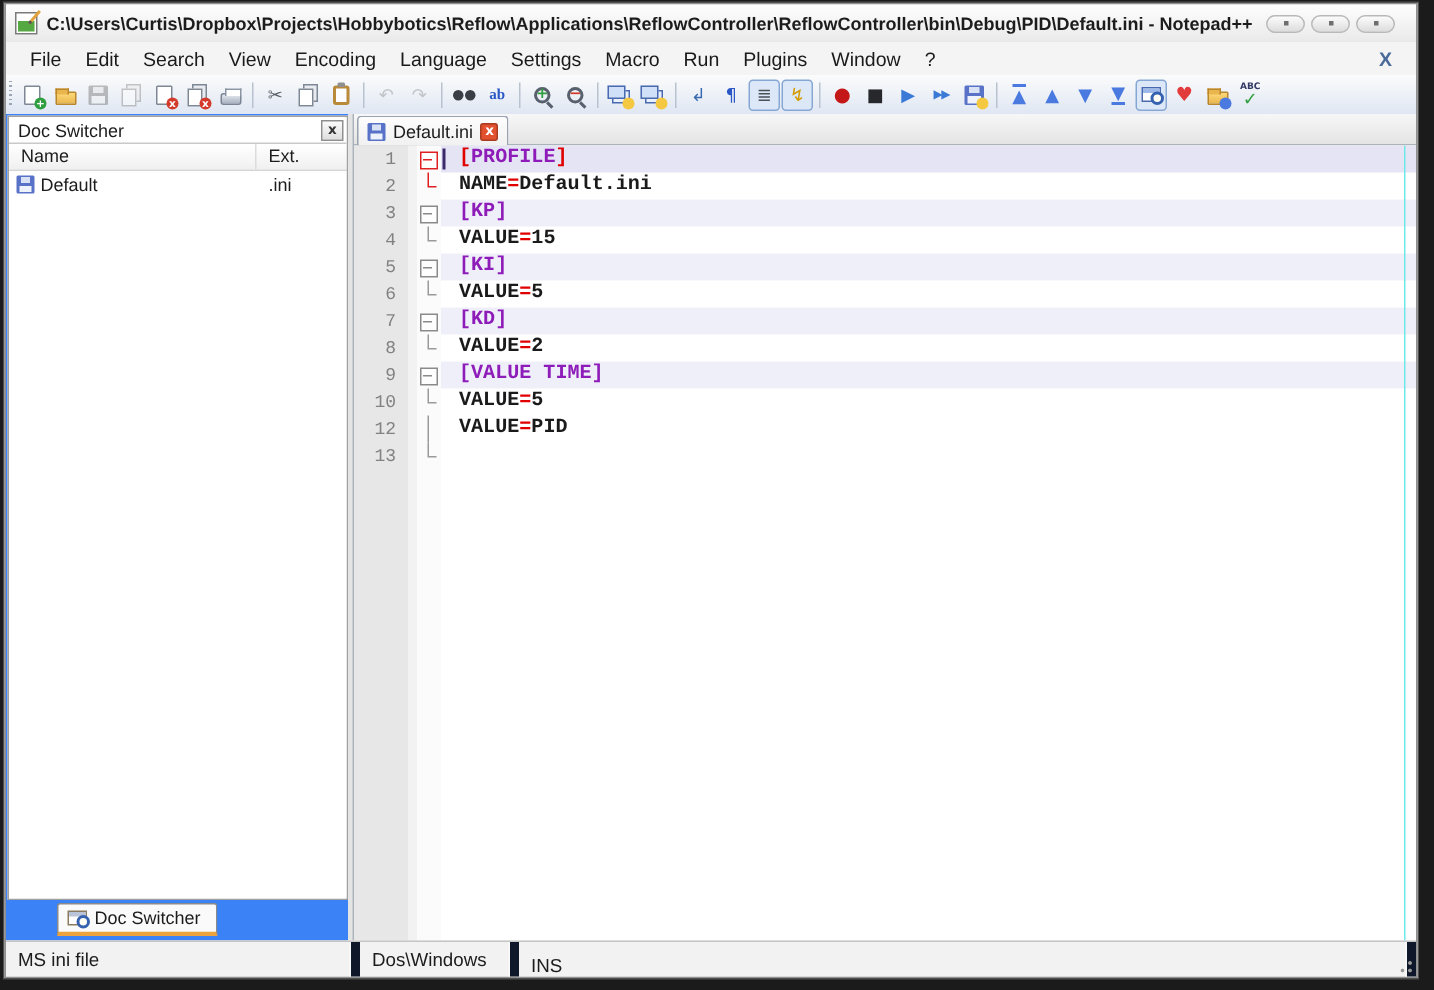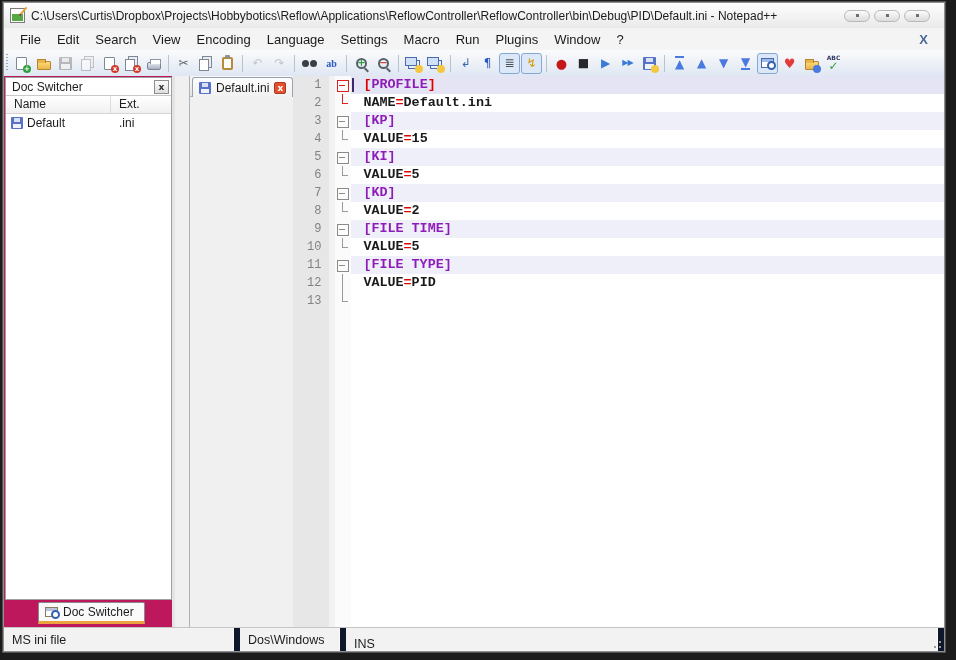--- a/index.html
+++ b/index.html
@@ -10,21 +10,21 @@
          background:#f0f0f0; border:1px solid #8f8f8f; display:flex; flex-direction:column;
          box-shadow:0 0 0 1px #505050; }
 
   
   .titlebar { height:25px; background:linear-gradient(#fefefe,#e9e9e9);
               display:flex; align-items:center; padding:0 6px; gap:6px; flex:0 0 auto; }
   .npp-logo { width:15px; height:15px; position:relative; background:#fff; border:1px solid #7b7b7b; }
   .npp-logo::before { content:""; position:absolute; left:1px; top:5px; width:11px; height:7px; background:#56a843; }
   .npp-logo::after { content:""; position:absolute; right:0; top:-3px; width:2px; height:9px;
                      background:#e2a23c; transform:rotate(40deg); border-bottom:2px solid #555; }
-  .title-text { font-size:12px; color:#1c1c1c; white-space:nowrap; overflow:hidden; }
+  .title-text { font-size:12px; color:#1c1c1c; white-space:nowrap; overflow:hidden;font-weight:bold; }
   .winbtns { margin-left:auto; display:flex; gap:4px; padding-right:8px; }
   .winbtn { width:26px; height:12px; border-radius:6px; border:1px solid #b9b9b9;
             background:linear-gradient(#fcfcfc,#dcdcdc); position:relative; }
   .winbtn::after { content:""; position:absolute; left:50%; top:50%; width:3px; height:3px;
                    margin:-1.5px; background:#6e6e6e; }
 
   
   .menubar { height:22px; background:#f4f4f4; display:flex; align-items:center;
              padding:0 8px; flex:0 0 auto; }
   .menu-item { font-size:13px; color:#1a1a1a; padding:2px 8px; cursor:default; }
@@ -80,21 +80,21 @@
   .g-small .glyph { font-size:8px; letter-spacing:-1px; }
   .g-navtop .glyph { border-top:2px solid #4a7ae0; }
   .g-navbot .glyph { border-bottom:2px solid #4a7ae0; }
   .g-rec .glyph { font-size:13px; }
   .g-ab .glyph { font:bold 10px "Liberation Serif", serif; }
 
   
   .content { flex:1; display:flex; min-height:0; }
 
   
-  .panel { width:168px; flex:0 0 auto; display:flex; flex-direction:column; background:#be185d; }
+  .panel { width:228px; flex:0 0 auto; display:flex; flex-direction:column; background:#3b82f6; }
   .panel-box { flex:1; border:1px solid #a0a0a0; background:#fff; display:flex; flex-direction:column; min-height:0; margin:1px 0 0 1px; }
   .panel-caption { height:18px; background:#fff; border-bottom:1px solid #c9c9c9;
                    display:flex; align-items:center; padding:0 2px 0 6px; }
   .panel-caption-text { font-size:12px; color:#1c1c1c; flex:1; }
   .panel-close { width:15px; height:14px; border:1px solid #8f8f8f; background:linear-gradient(#fbfbfb,#dedede);
                  font:bold 9px/12px "DejaVu Sans", sans-serif; text-align:center; color:#333; }
   .list-header { height:18px; display:flex; background:linear-gradient(#ffffff,#f0f0f0);
                  border-bottom:1px solid #d5d5d5; }
   .col-name { flex:1; font-size:12px; color:#1c1c1c; padding:1px 0 0 8px; border-right:1px solid #dcdcdc; }
   .col-ext { width:60px; font-size:12px; color:#1c1c1c; padding:1px 0 0 8px; }
@@ -112,21 +112,21 @@
   .panel-tab .k-docsw-ico { width:13px; height:10px; border:1px solid #8a7a60; background:#fff; position:relative; }
   .panel-tab .k-docsw-ico::before { content:""; position:absolute; left:0; top:0; right:0; height:3px; background:#b9c4d8; }
   .panel-tab .k-docsw-ico::after { content:""; position:absolute; right:-3px; bottom:-3px; width:5px; height:5px;
                border:2px solid #3562b0; border-radius:50%; background:#fffef5; }
   .panel-tab-label { font-size:12px; color:#1c1c1c; }
 
   
   .splitter { width:3px; background:#e4e4e4; flex:0 0 auto; }
 
   
-  .editor-col { flex:1; display:flex; flex-direction:row; min-width:0; border-left:1px solid #aab2bc;margin-left:14px; }
+  .editor-col { flex:1; display:flex; flex-direction:column; min-width:0; border-left:1px solid #aab2bc; }
   .tabbar { height:21px; flex:0 0 auto; background:linear-gradient(#f7f7f7,#e4e4e4);
             border-bottom:1px solid #aab2bc; display:flex; align-items:flex-end; padding-left:2px; }
   .tab-active { display:flex; align-items:center; gap:5px; height:20px; padding:0 6px;
                 background:linear-gradient(#fdfdfd,#f1f1f1); border:1px solid #98a2b0; border-bottom:none;
                 border-radius:3px 3px 0 0; position:relative; top:1px; }
   .tab-label { font-size:12px; color:#1c1c1c; }
   .tab-close { width:12px; height:12px; background:#e2502e; border:1px solid #a83a20; border-radius:2px;
                color:#fff; font:bold 9px/11px "DejaVu Sans", sans-serif; text-align:center; }
 
   .editor { flex:1; position:relative; overflow:hidden;
@@ -434,35 +434,29 @@
           <div class="line">
             <div class="lnum">8</div>
             <div class="lgap"></div>
             <div class="fold f-end"></div>
             <div class="ltext"><span class="c-k">VALUE</span><span class="c-red">=</span><span class="c-k">2</span></div>
           </div>
           <div class="line">
             <div class="lnum">9</div>
             <div class="lgap"></div>
             <div class="fold f-box"></div>
-            <div class="ltext bg-section"><span class="c-sec">[FILE TIME]</span></div>
+            <div class="ltext bg-section"><span class="c-sec">[VALUE TIME]</span></div>
           </div>
           <div class="line">
             <div class="lnum">10</div>
             <div class="lgap"></div>
             <div class="fold f-end"></div>
             <div class="ltext"><span class="c-k">VALUE</span><span class="c-red">=</span><span class="c-k">5</span></div>
           </div>
           <div class="line">
-            <div class="lnum">11</div>
-            <div class="lgap"></div>
-            <div class="fold f-box"></div>
-            <div class="ltext bg-section"><span class="c-sec">[FILE TYPE]</span></div>
-          </div>
-          <div class="line">
             <div class="lnum">12</div>
             <div class="lgap"></div>
             <div class="fold f-cont"></div>
             <div class="ltext"><span class="c-k">VALUE</span><span class="c-red">=</span><span class="c-k">PID</span></div>
           </div>
           <div class="line">
             <div class="lnum">13</div>
             <div class="lgap"></div>
             <div class="fold f-end"></div>
             <div class="ltext"></div>

